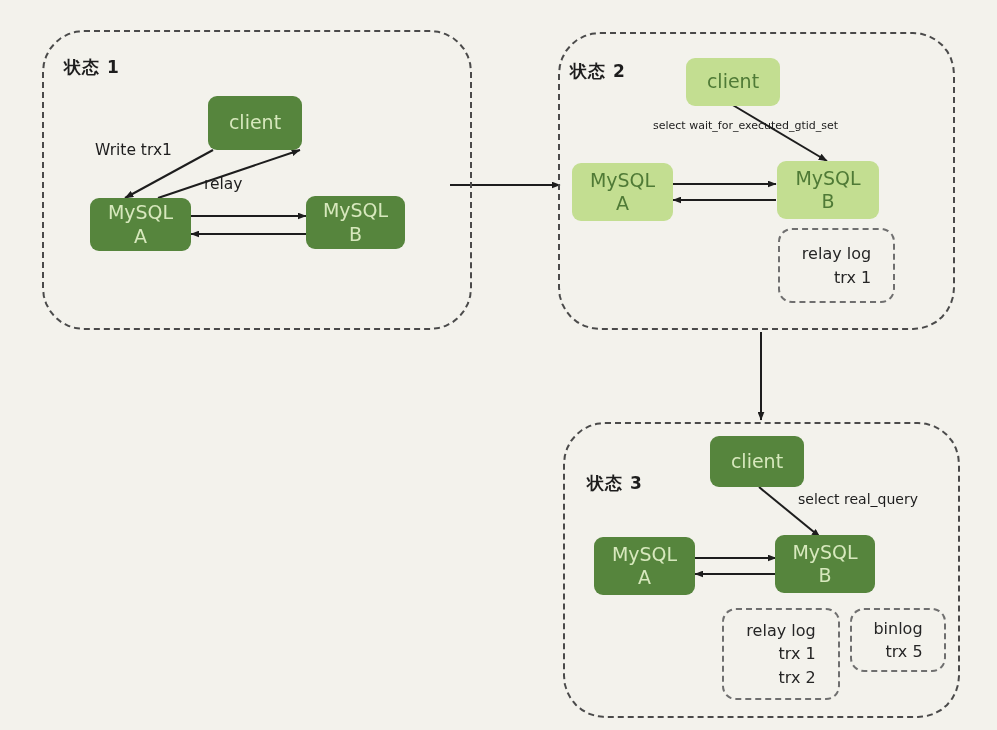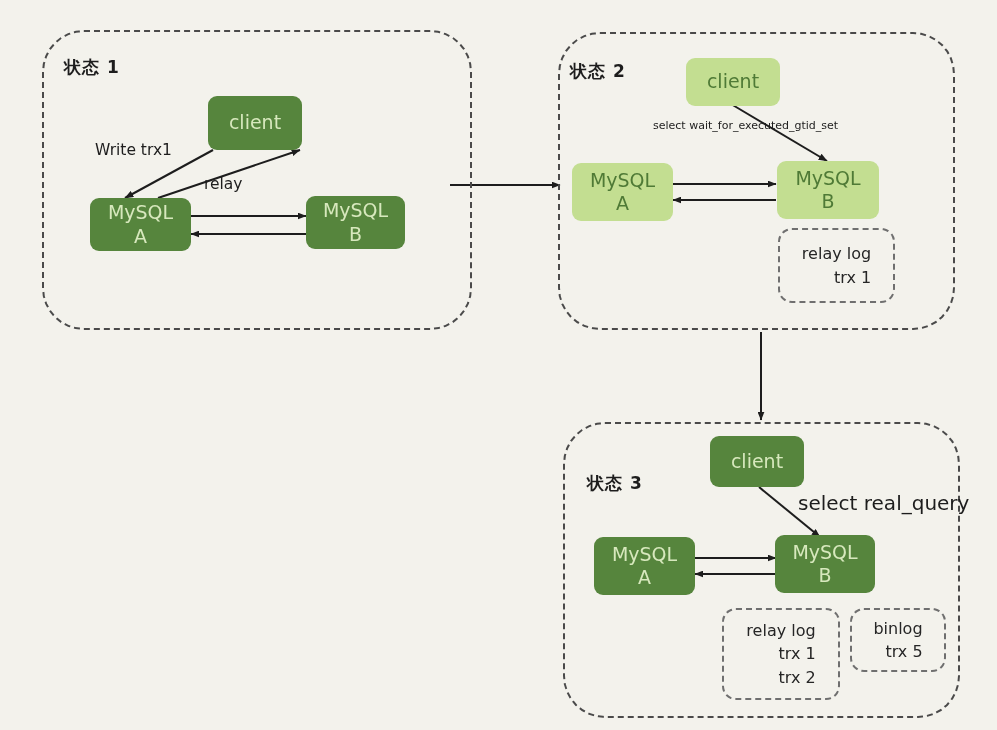--- a/index.html
+++ b/index.html
@@ -86,21 +86,21 @@
   .edge-label {
     position: absolute;
     font-family: "DejaVu Sans", sans-serif;
     font-size: 15.5px;
     color: #1d1d1d;
     white-space: nowrap;
   }
   #lbl-write-trx1   { left: 95px;  top: 141px; }
   #lbl-gtid         { left: 204px; top: 175px; }
   #lbl-wait-gtid    { left: 653px; top: 119px; font-size: 11px; }
-  #lbl-real-query   { left: 798px; top: 491px; font-size: 20px; }
+  #lbl-real-query   { left: 798px; top: 491px; font-size: 14px; }
 </style>
 </head>
 <body>
 
 <svg id="canvas" viewBox="0 0 997 730" xmlns="http://www.w3.org/2000/svg">
   <defs>
     <marker id="arrowhead" markerWidth="9" markerHeight="7" refX="8.4" refY="3.5" orient="auto" markerUnits="userSpaceOnUse">
       <polygon points="0 0, 9 3.5, 0 7" fill="#1d1d1d"></polygon>
     </marker>
   </defs>

